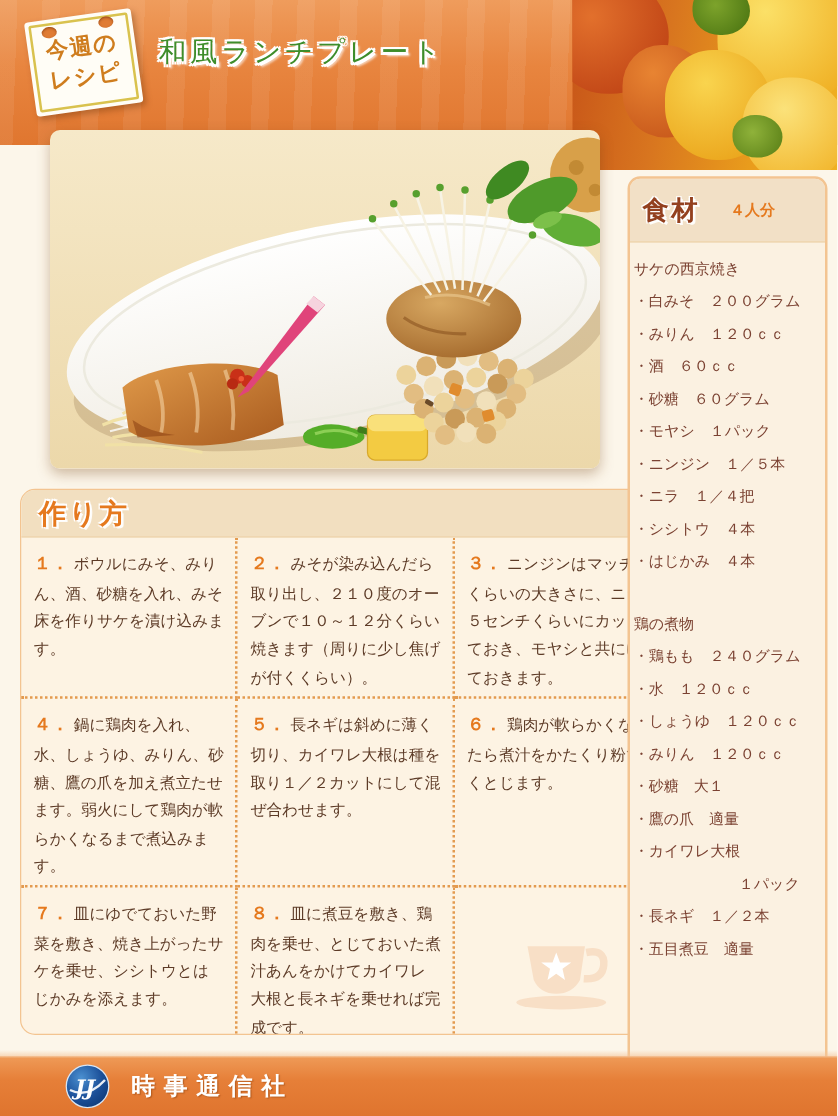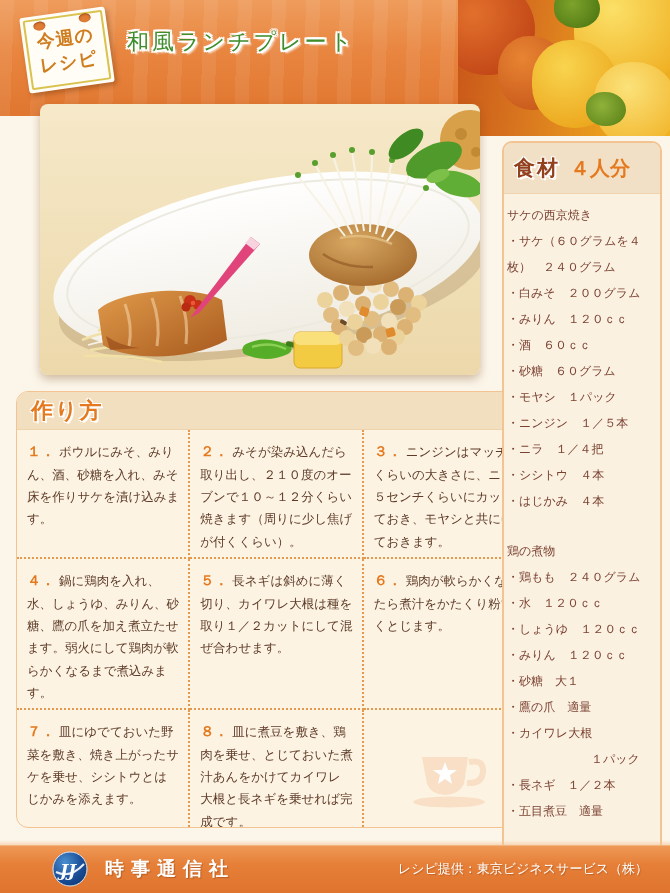--- a/index.html
+++ b/index.html
@@ -42,21 +42,21 @@
   .photo{position:absolute;left:40px;top:104px;width:440px;height:271px;border-radius:8px;
     overflow:hidden;box-shadow:0 4px 10px rgba(120,70,20,.35);z-index:3;}
 
   
   .sidebar{position:absolute;left:502px;top:141px;width:160px;height:788px;box-sizing:border-box;
     background:#fbf1e1;border:2px solid #f3c491;border-radius:10px;overflow:hidden;z-index:4;}
   .sb-head{height:50px;background:#f2e0c6;display:flex;align-items:center;padding:0 10px;
     border-bottom:1px solid #eed3ac;}
   .sb-title{color:#93401f;font-weight:bold;font-size:21px;letter-spacing:2px;
     text-shadow:-1px -1px 0 #fff,1px -1px 0 #fff,-1px 1px 0 #fff,1px 1px 0 #fff,2px 2px 0 rgba(255,255,255,.9);}
-  .sb-serv{color:#e5791e;font-weight:bold;font-size:20px;margin-left:10px;}
+  .sb-serv{color:#e5791e;font-weight:bold;font-size:12px;margin-left:24px;}
   .sb-body{padding:8px 8px 0 3px;color:#7b4232;font-size:12px;}
   .grp-title{line-height:26px;}
   .grp-title.mt{margin-top:24px;}
   .ing{line-height:26px;white-space:pre-line;}
 
   
   .howto{position:absolute;left:16px;top:391px;width:522px;height:437px;box-sizing:border-box;
     background:#fdf3e3;border:1px solid #f3c491;border-radius:12px;overflow:hidden;}
   .howto-head{height:37px;background:#f2dfc0;display:flex;align-items:center;padding-left:14px;
     border-bottom:1px solid #eed3ac;}
@@ -234,21 +234,20 @@
     </svg>
   </div>
 
   <aside class="sidebar">
     <div class="sb-head">
       <span class="sb-title">食材</span>
       <span class="sb-serv">４人分</span>
     </div>
     <div class="sb-body">
       <div class="grp-title">サケの西京焼き</div>
-      <div class="ing">・サケ（６０グラムを４枚）　２４０グラム</div>
       <div class="ing">・白みそ　２００グラム</div>
       <div class="ing">・みりん　１２０ｃｃ</div>
       <div class="ing">・酒　６０ｃｃ</div>
       <div class="ing">・砂糖　６０グラム</div>
       <div class="ing">・モヤシ　１パック</div>
       <div class="ing">・ニンジン　１／５本</div>
       <div class="ing">・ニラ　１／４把</div>
       <div class="ing">・シシトウ　４本</div>
       <div class="ing">・はじかみ　４本</div>
       <div class="grp-title mt">鶏の煮物</div>
@@ -312,16 +311,15 @@
           <stop offset="0" stop-color="#4a8fd0"></stop>
             <stop offset=".6" stop-color="#1c5099"></stop>
             <stop offset="1" stop-color="#0e3a78"></stop>
         </radialGradient>
       </defs>
       <circle cx="18" cy="18" r="17" fill="url(#lgB)" stroke="#d8e4f2" stroke-width="1"></circle>
       <path d="M4,21 Q18,28 32,13" stroke="#ffffff" stroke-width="2" fill="none" opacity=".9"></path>
       <text x="8" y="25" font-size="17" font-style="italic" font-weight="bold" fill="#ffffff" font-family="DejaVu Serif, serif">JJ</text>
     </svg>
     <span class="company">時事通信社</span>
-    <span class="credit">レシピ提供：東京ビジネスサービス（株）</span>
   </footer>
 
 </div>
 
 </body></html>

